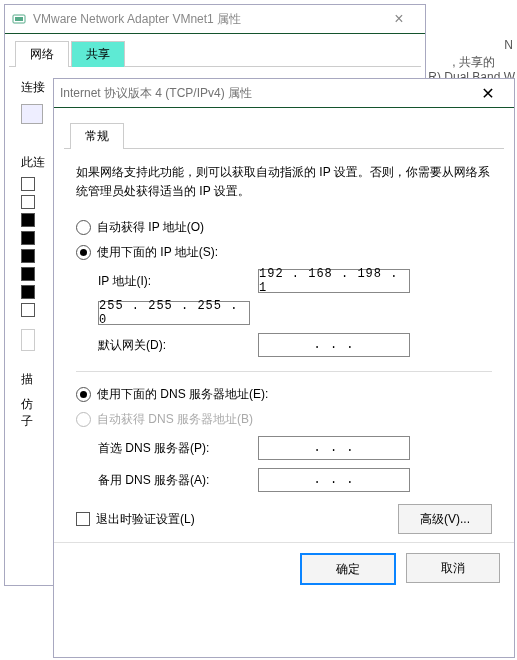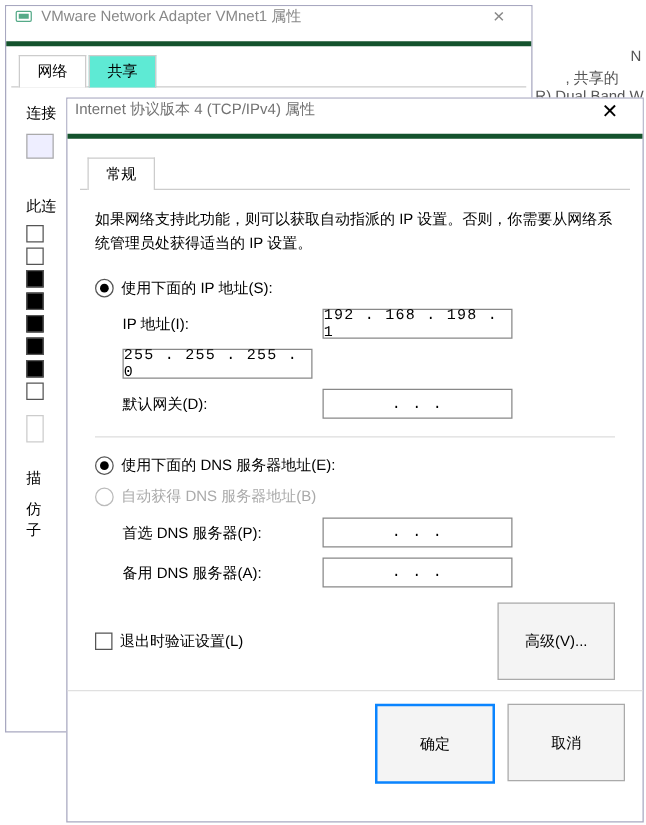--- a/index.html
+++ b/index.html
@@ -1,36 +1,36 @@
 <!DOCTYPE html>
 <html><head>
 <meta charset="utf-8">
 <style>
   html,body{margin:0;padding:0;font-family:"Microsoft YaHei","Segoe UI",Tahoma,sans-serif;font-size:12px;background:#fff;color:#000;width:517px;height:660px;overflow:hidden}
   .win{position:absolute;border:1px solid #a8a8c0;background:#fff}
-  .titlebar{display:flex;align-items:flex-start;height:28px;padding:0 6px;background:#fff;border-bottom:4px solid #14532d}
+  .titlebar{display:flex;align-items:center;height:28px;padding:0 6px;background:#fff;border-bottom:1px solid #14532d}
   .titlebar .icon{width:16px;height:16px;margin-right:6px;display:flex;align-items:center;justify-content:center}
   .titlebar .ttl{flex:1;color:#888;font-size:12px}
   .titlebar .x{width:40px;text-align:center;color:#888;font-size:16px;cursor:pointer}
   .tabs{display:flex;padding:6px 6px 0 6px;border-bottom:1px solid #ccc;margin:0 4px}
   .tab{padding:4px 14px;border:1px solid #ccc;border-bottom:none;background:#fff;margin-right:2px;position:relative;top:1px}
   .tab.inactive{background:#5eead4}
   .body{padding:12px 16px}
   .txt{line-height:1.6}
   .radio-row{display:flex;align-items:center;margin:8px 0}
   .radio{width:13px;height:13px;border:1px solid #555;border-radius:50%;margin-right:6px;display:inline-flex;align-items:center;justify-content:center;background:#fff}
   .radio.sel::after{content:"";width:7px;height:7px;background:#000;border-radius:50%}
   .radio.dis{border-color:#bbb}
   .dis-txt{color:#aaa}
   .field-row{display:flex;align-items:center;margin:8px 0 8px 22px}
   .field-row .lbl{width:160px}
   .ip-box{width:150px;height:22px;border:1px solid #888;display:flex;align-items:center;justify-content:center;letter-spacing:1px;font-family:Liberation Mono, monospace;font-size:12px}
   .chk-row{display:flex;align-items:center}
   .chk{width:12px;height:12px;border:1px solid #555;margin-right:6px;background:#fff}
-  .btn{display:inline-flex;align-items:center;justify-content:center;min-width:72px;height:24px;border:1px solid #aaa;background:#f4f4f4;padding:18px 10px;cursor:pointer}
+  .btn{display:inline-flex;align-items:center;justify-content:center;min-width:72px;height:24px;border:1px solid #aaa;background:#f4f4f4;padding:2px 10px;cursor:pointer}
   .btn.primary{border:2px solid #0a84ff}
   .foot{display:flex;justify-content:flex-end;gap:10px;padding:10px 14px;border-top:1px solid #e0e0e0}
   .bottom-row{display:flex;justify-content:space-between;align-items:center;margin-top:12px}
   
   .bg-frag{position:absolute;color:#555;font-size:12px}
 </style>
 </head>
 <body>
 
 <div class="bg-frag" style="right:4px;top:38px">N</div>
@@ -97,20 +97,24 @@
     <span class="x" style="color:#000">✕</span>
   </div>
   <div class="tabs" style="margin:8px 10px 0 10px">
     <div class="tab">常规</div>
   </div>
   <div class="body" style="padding:14px 22px 8px 22px">
     <div class="txt">如果网络支持此功能，则可以获取自动指派的 IP 设置。否则，你需要从网络系统管理员处获得适当的 IP 设置。</div>
 
     <div style="margin-top:18px">
       <div class="radio-row">
+        <span class="radio"></span>
+        <span>自动获得 IP 地址(O)</span>
+      </div>
+      <div class="radio-row">
         <span class="radio sel"></span>
         <span>使用下面的 IP 地址(S):</span>
       </div>
       <div class="field-row">
         <span class="lbl">IP 地址(I):</span>
         <span class="ip-box">192 . 168 . 198 .   1</span>
       </div>
       <div class="field-row">
         <span class="ip-box">255 . 255 . 255 .   0</span>
       </div>

